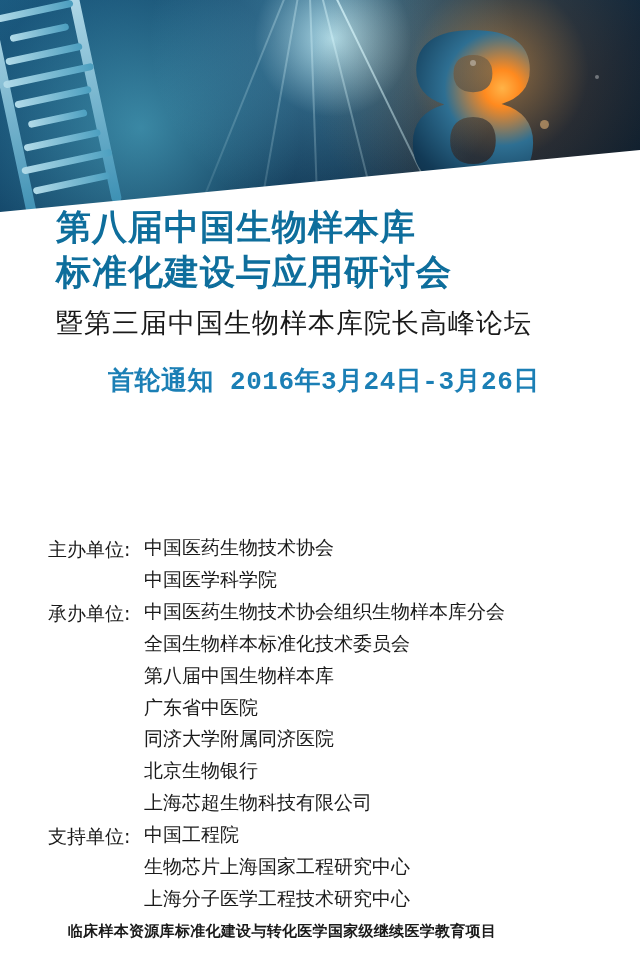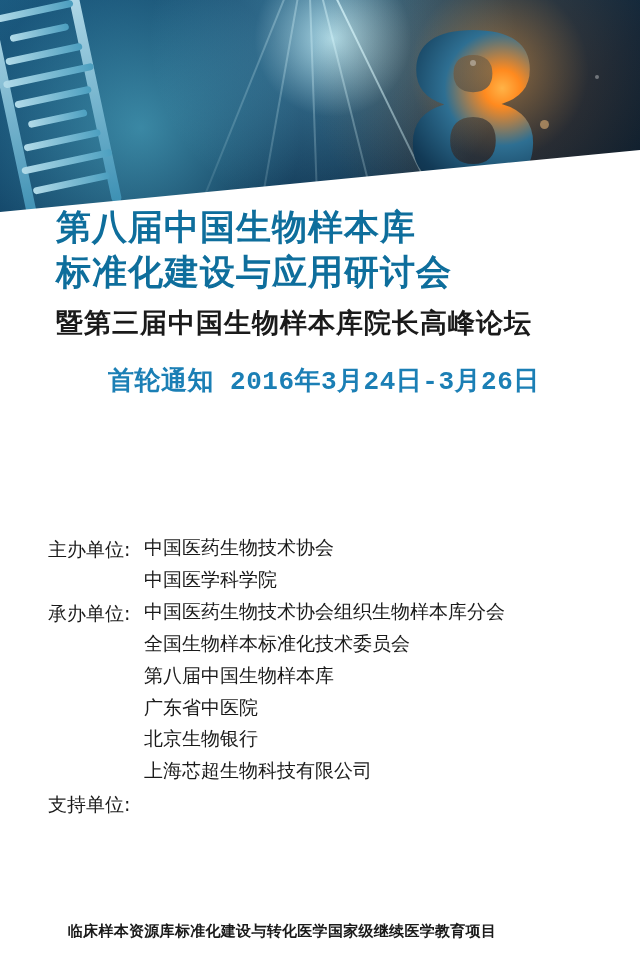--- a/index.html
+++ b/index.html
@@ -110,21 +110,21 @@
     font-size: 35px;
     font-weight: 700;
     color: #0e6e9c;
     letter-spacing: 1px;
     line-height: 1.28;
     white-space: nowrap;
   }
   .t-line3 {
     font-family: "DejaVu Sans", sans-serif;
     font-size: 27px;
-    font-weight: 700;
+    font-weight: 400;
     color: #1a1a1a;
     letter-spacing: 1px;
     margin-top: 10px;
     white-space: nowrap;
   }
   .t-line4 {
     font-family: Liberation Mono, monospace;
     font-size: 26px;
     font-weight: 700;
     color: #1b7fb5;
@@ -239,26 +239,32 @@
       </div>
     </div>
 
     <div class="org-group">
       <div class="org-label">承办单位:</div>
       <div class="org-values">
         <div class="org-value">中国医药生物技术协会组织生物样本库分会</div>
         <div class="org-value">全国生物样本标准化技术委员会</div>
         <div class="org-value">第八届中国生物样本库</div>
         <div class="org-value">广东省中医院</div>
+        <div class="org-value">同济大学附属同济医院</div>
         <div class="org-value">北京生物银行</div>
         <div class="org-value">上海芯超生物科技有限公司</div>
       </div>
     </div>
 
     <div class="org-group">
       <div class="org-label">支持单位:</div>
+      <div class="org-values">
+        <div class="org-value">中国工程院</div>
+        <div class="org-value">生物芯片上海国家工程研究中心</div>
+        <div class="org-value">上海分子医学工程技术研究中心</div>
+      </div>
     </div>
 
   </div>
 
   <div class="footer">临床样本资源库标准化建设与转化医学国家级继续医学教育项目</div>
 
 </div>
 
 </body></html>

